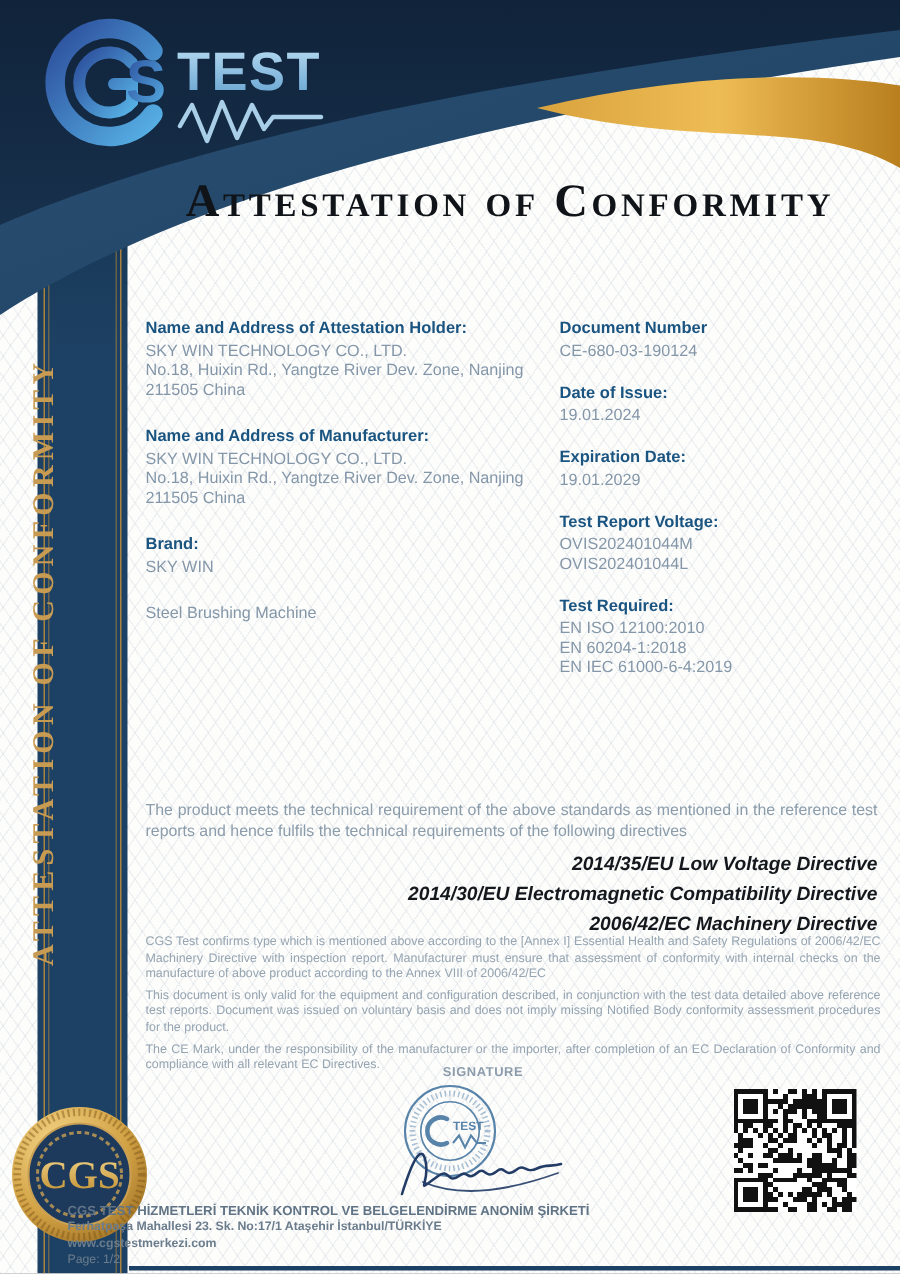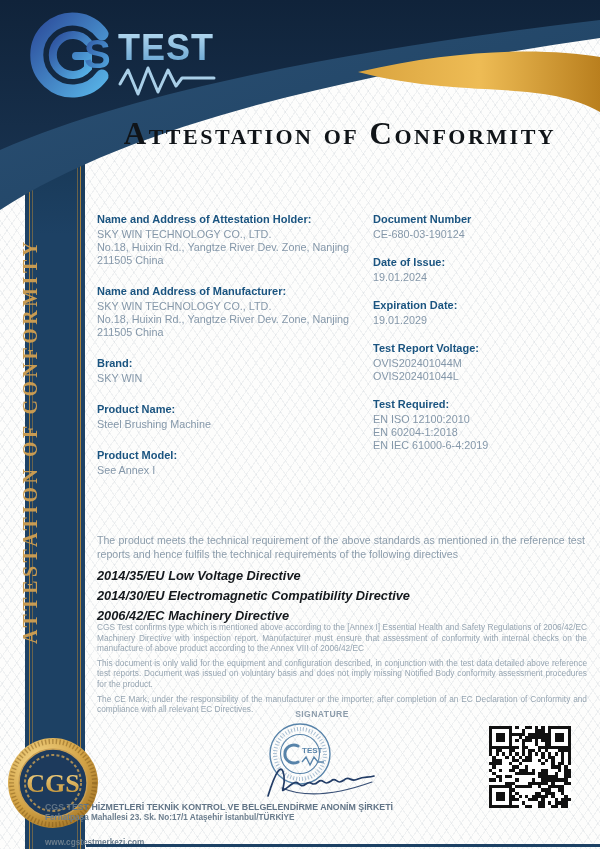--- a/index.html
+++ b/index.html
@@ -40,41 +40,41 @@
   .col-right{left:373px;width:215px;}
   .field{margin-bottom:18px;}
   .col-right .field{margin-bottom:15px;}
   .flabel{font-size:11px;font-weight:bold;color:#1a5480;margin-bottom:2px;line-height:13px;}
   .fline{font-size:10.8px;color:#8497a9;line-height:13px;}
   .statement{
     position:absolute;left:97px;top:534px;width:488px;
     font-size:10.6px;color:#8b9cab;line-height:1.32;text-align:justify;
   }
   .directives{
-    position:absolute;left:97px;top:566px;width:488px;text-align:left;
+    position:absolute;left:97px;top:566px;width:488px;text-align:right;
     font-style:italic;font-weight:bold;font-size:12.8px;color:#14181c;line-height:1.55;
   }
   .fineprint{
     position:absolute;left:97px;top:622px;width:490px;
     font-size:8.3px;color:#95a4b1;line-height:1.28;text-align:justify;
   }
   .fineprint p{margin:0 0 4px 0;}
   .sig-label{
     position:absolute;left:97px;top:709px;width:450px;text-align:center;
     font-size:8.6px;font-weight:bold;color:#8c9cab;letter-spacing:.4px;
   }
   .stamp-wrap{position:absolute;left:252px;top:720px;width:140px;height:88px;}
   .qr{position:absolute;left:489px;top:726px;width:82px;height:82px;background:#fff;}
   .qr svg{width:100%;height:100%;display:block;}
   .footer{
     position:absolute;left:45px;top:802px;width:510px;color:#64embed78;
   }
   .footer .company{font-size:8.8px;font-weight:bold;color:#617486;line-height:10px;}
   .footer .addr{font-size:8.2px;font-weight:bold;color:#6b7d8d;line-height:10px;margin-top:1px;}
-  .footer .web{font-size:8.2px;font-weight:bold;color:#6b7d8d;line-height:10px;margin-top:15px;}
+  .footer .web{font-size:8.2px;font-weight:bold;color:#6b7d8d;line-height:10px;margin-top:1px;}
   .footer .pg{font-size:8.2px;color:#6b7d8d;line-height:10px;margin-top:1px;}
   .bottom-rule{position:absolute;left:86px;right:0;top:844px;height:3px;background:#1d4164;}
 </style>
 </head>
 <body>
 
 <div class="page">
 
   <div class="band">
     <div class="band-inner"></div>
@@ -138,26 +138,21 @@
       <div class="flabel">Name and Address of Manufacturer:</div>
       <div class="fline">SKY WIN TECHNOLOGY CO., LTD.</div>
       <div class="fline">No.18, Huixin Rd., Yangtze River Dev. Zone, Nanjing</div>
       <div class="fline">211505 China</div>
     </div>
     <div class="field">
       <div class="flabel">Brand:</div>
       <div class="fline">SKY WIN</div>
     </div>
     <div class="field">
-      <div class="flabel">Product Name:</div>
       <div class="fline">Steel Brushing Machine</div>
-    </div>
-    <div class="field">
-      <div class="flabel">Product Model:</div>
-      <div class="fline">See Annex I</div>
     </div>
   </div>
 
   <div class="col col-right">
     <div class="field">
       <div class="flabel">Document Number</div>
       <div class="fline">CE-680-03-190124</div>
     </div>
     <div class="field">
       <div class="flabel">Date of Issue:</div>

